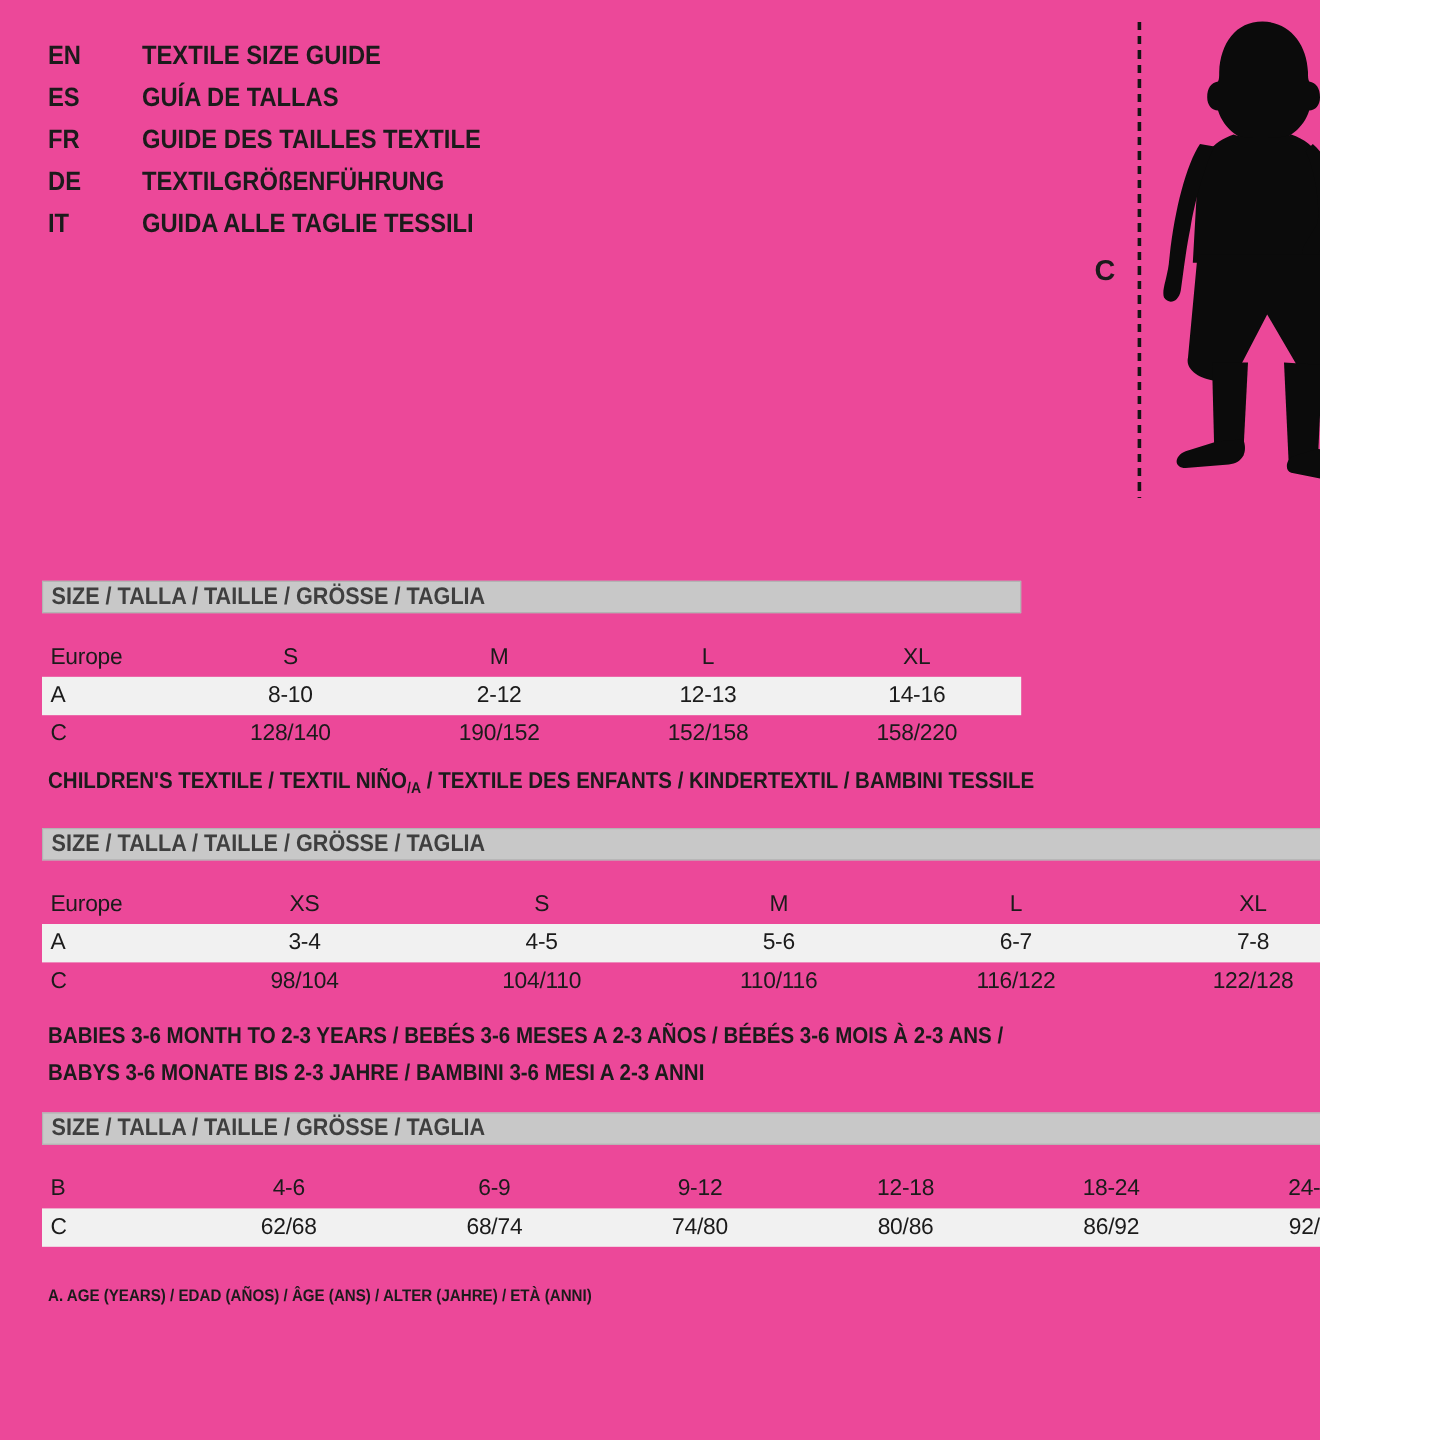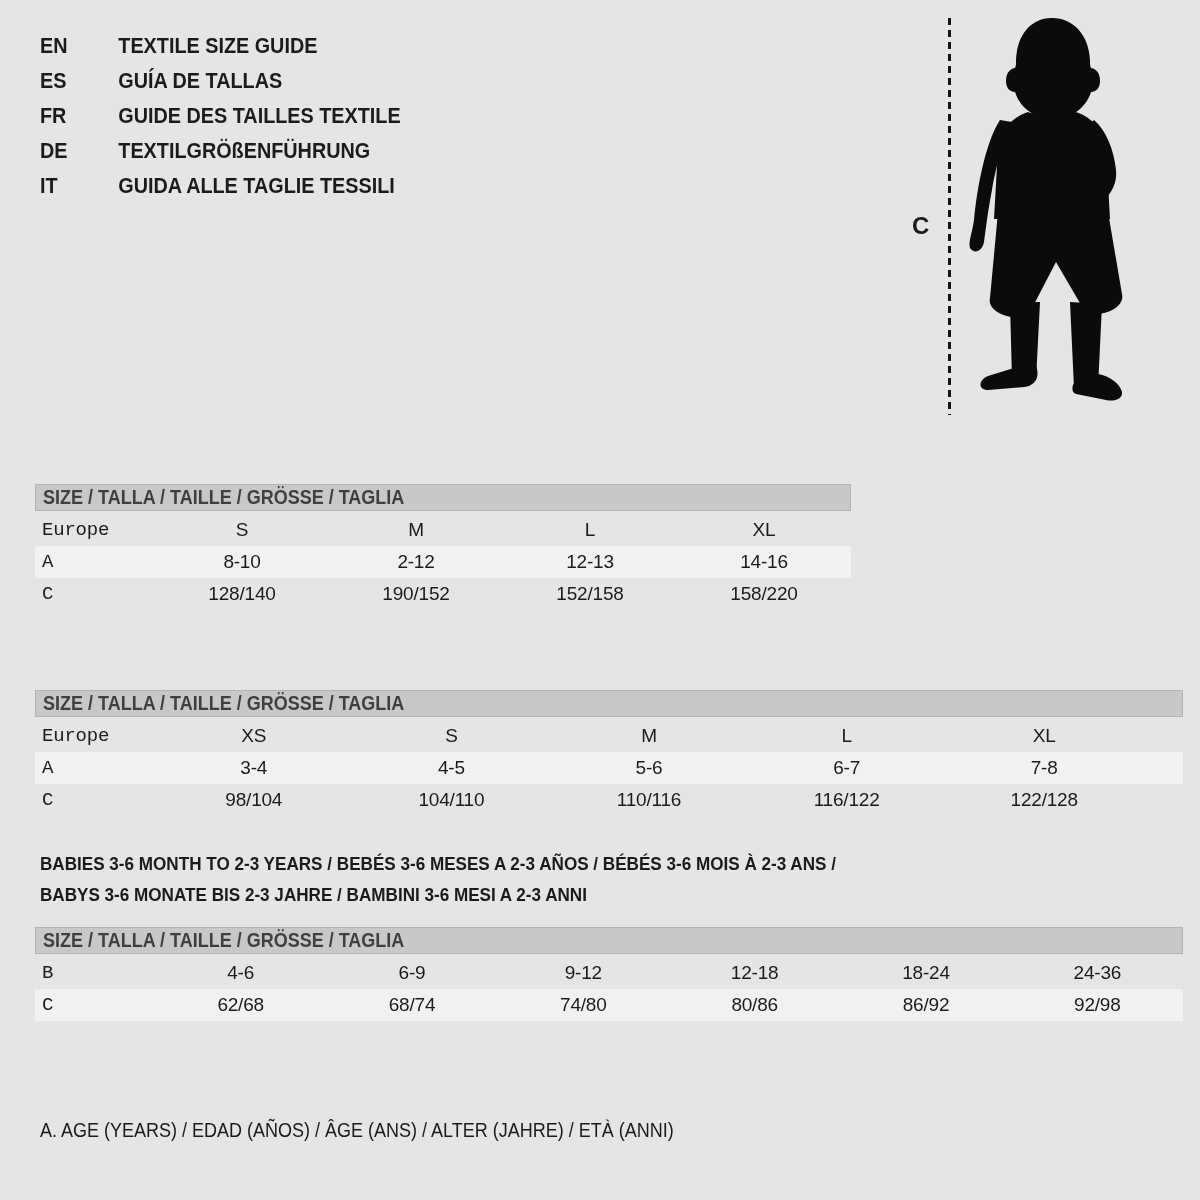--- a/index.html
+++ b/index.html
@@ -1,17 +1,17 @@
 <!DOCTYPE html>
 <html><head>
 <meta charset="utf-8">
 <style>
   html,body{margin:0;padding:0;background:#fff;}
   .page{
-    position:relative;width:1200px;height:1200px;background:#e5e5e5;overflow:hidden;
+    position:relative;width:1100px;height:1200px;background:#ec4899;overflow:hidden;
     font-family:"Liberation Sans", sans-serif;color:#1b1b1b;
   }
   
   .cond{display:inline-block;transform:scaleX(0.9);transform-origin:0 50%;white-space:nowrap;}
 
   
   .langs{position:absolute;left:40px;top:28px;}
   .lang-row{display:flex;height:35px;align-items:center;font-size:22px;font-weight:700;}
   .lang-code{width:87px;flex:0 0 87px;}
 
@@ -26,35 +26,35 @@
 
   
   .sec-title{position:absolute;left:40px;font-size:19px;font-weight:700;white-space:nowrap;}
   .sub-a{font-size:13px;vertical-align:-4px;}
 
   
   .sg-table{position:absolute;}
   .size-bar{
     height:27px;box-sizing:border-box;background:#c8c8c8;border:1px solid #b3b3b3;
     color:#3f3f3f;font-weight:700;font-size:20px;display:flex;align-items:center;
-    padding-left:7px;margin-bottom:3px;
+    padding-left:7px;margin-bottom:21px;
   }
   .trow{display:grid;align-items:center;height:32px;font-size:19px;letter-spacing:-0.2px;}
-  .trow .rlabel{padding-left:7px;text-align:left;font-family:Liberation Mono, monospace;}
+  .trow .rlabel{padding-left:7px;text-align:left;}
   .trow .cell{text-align:center;}
   .cols4{grid-template-columns:120px repeat(4,1fr);}
   .cols5{grid-template-columns:120px repeat(5,1fr);padding-right:40px;}
   .cols6{grid-template-columns:120px repeat(6,1fr);}
   .shaded{background:#f1f1f1;}
   #junior-table{left:35px;top:484px;width:816px;}
   #children-table{left:35px;top:690px;width:1148px;}
   #babies-table{left:35px;top:927px;width:1148px;}
 
   
-  .footnote{position:absolute;left:40px;font-size:20px;font-weight:400;white-space:nowrap;margin-top:48px;}
+  .footnote{position:absolute;left:40px;font-size:14px;font-weight:700;white-space:nowrap;}
 </style>
 </head>
 <body>
 
 <div class="page">
 
   <div class="langs">
     <div class="lang-row cond">
       <span class="lang-code">EN</span>
       <span class="lang-title">TEXTILE SIZE GUIDE</span>
@@ -120,20 +120,23 @@
     </div>
     <div class="trow cols4">
       <span class="rlabel">C</span>
       <span class="cell">128/140</span>
       <span class="cell">190/152</span>
       <span class="cell">152/158</span>
       <span class="cell">158/220</span>
     </div>
   </div>
 
+  <div class="sec-title" style="top:641px;">
+    <span class="cond"><span>CHILDREN'S TEXTILE / TEXTIL NIÑO</span><span class="sub-a">/A</span><span> / TEXTILE DES ENFANTS / KINDERTEXTIL / BAMBINI TESSILE</span></span>
+  </div>
   <div class="sg-table" id="children-table">
     <div class="size-bar">
       <span class="cond">SIZE / TALLA / TAILLE / GRÖSSE / TAGLIA</span>
     </div>
     <div class="trow cols5">
       <span class="rlabel">Europe</span>
       <span class="cell">XS</span>
       <span class="cell">S</span>
       <span class="cell">M</span>
       <span class="cell">L</span>

